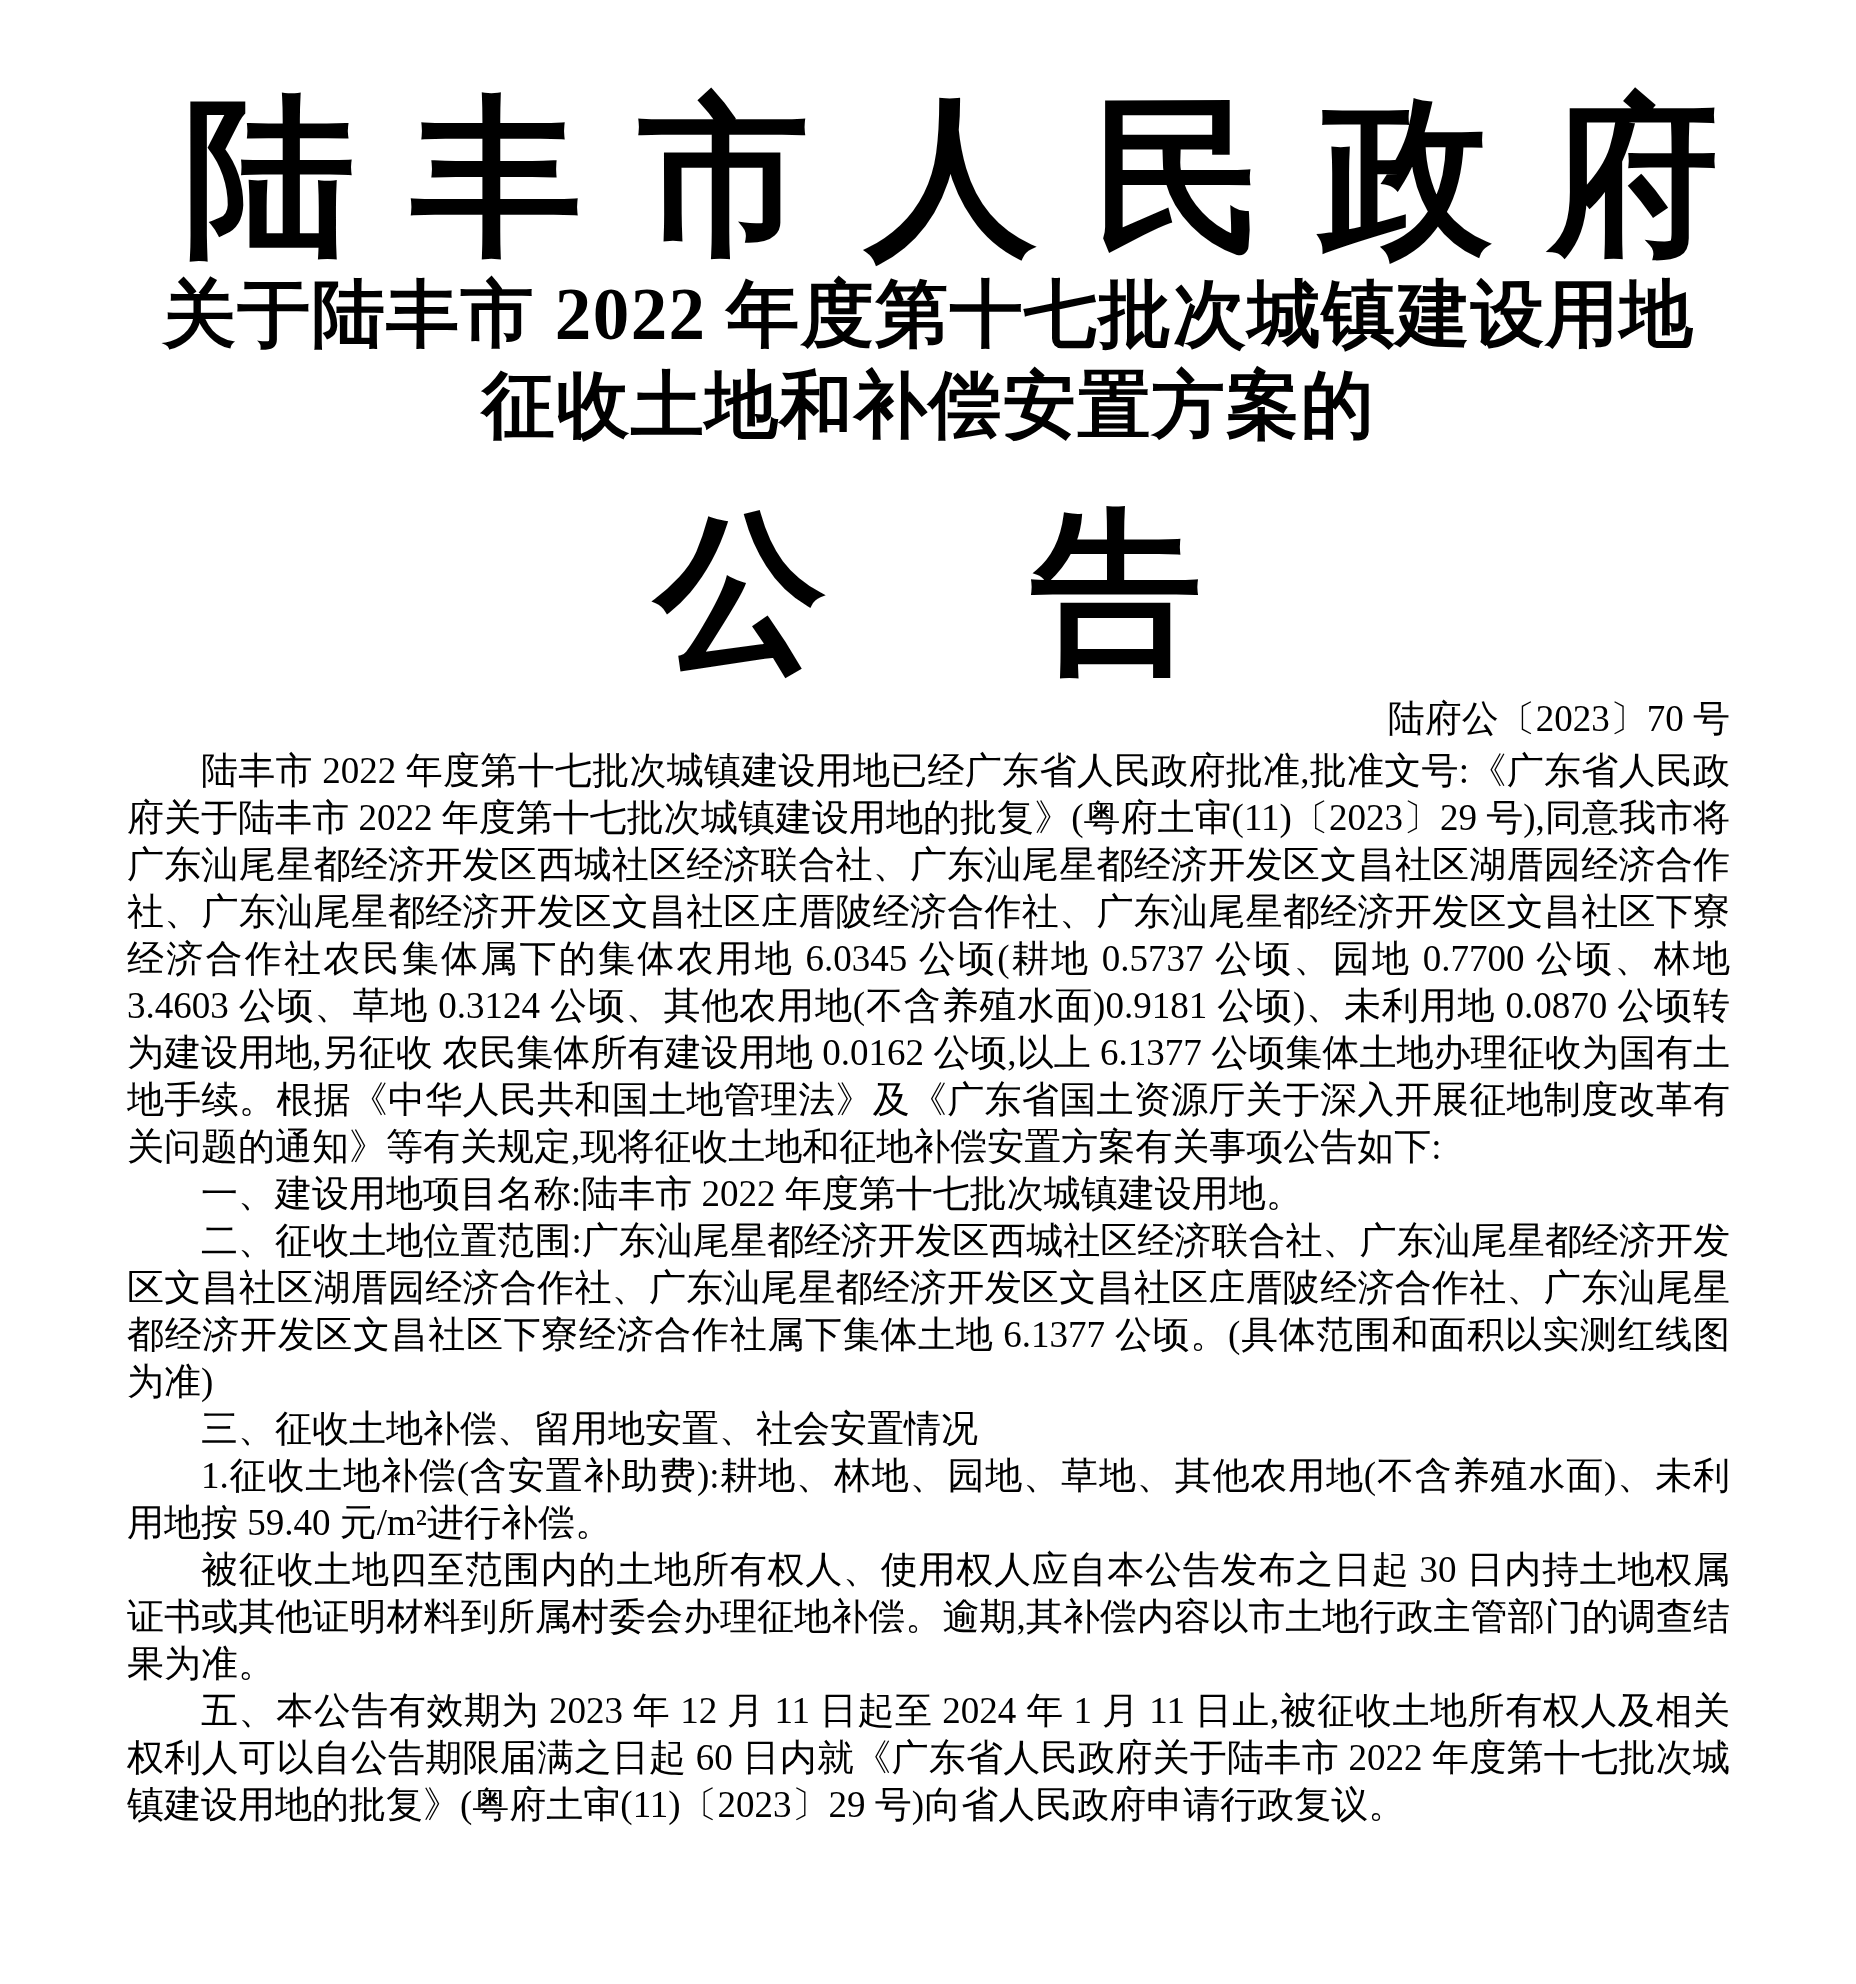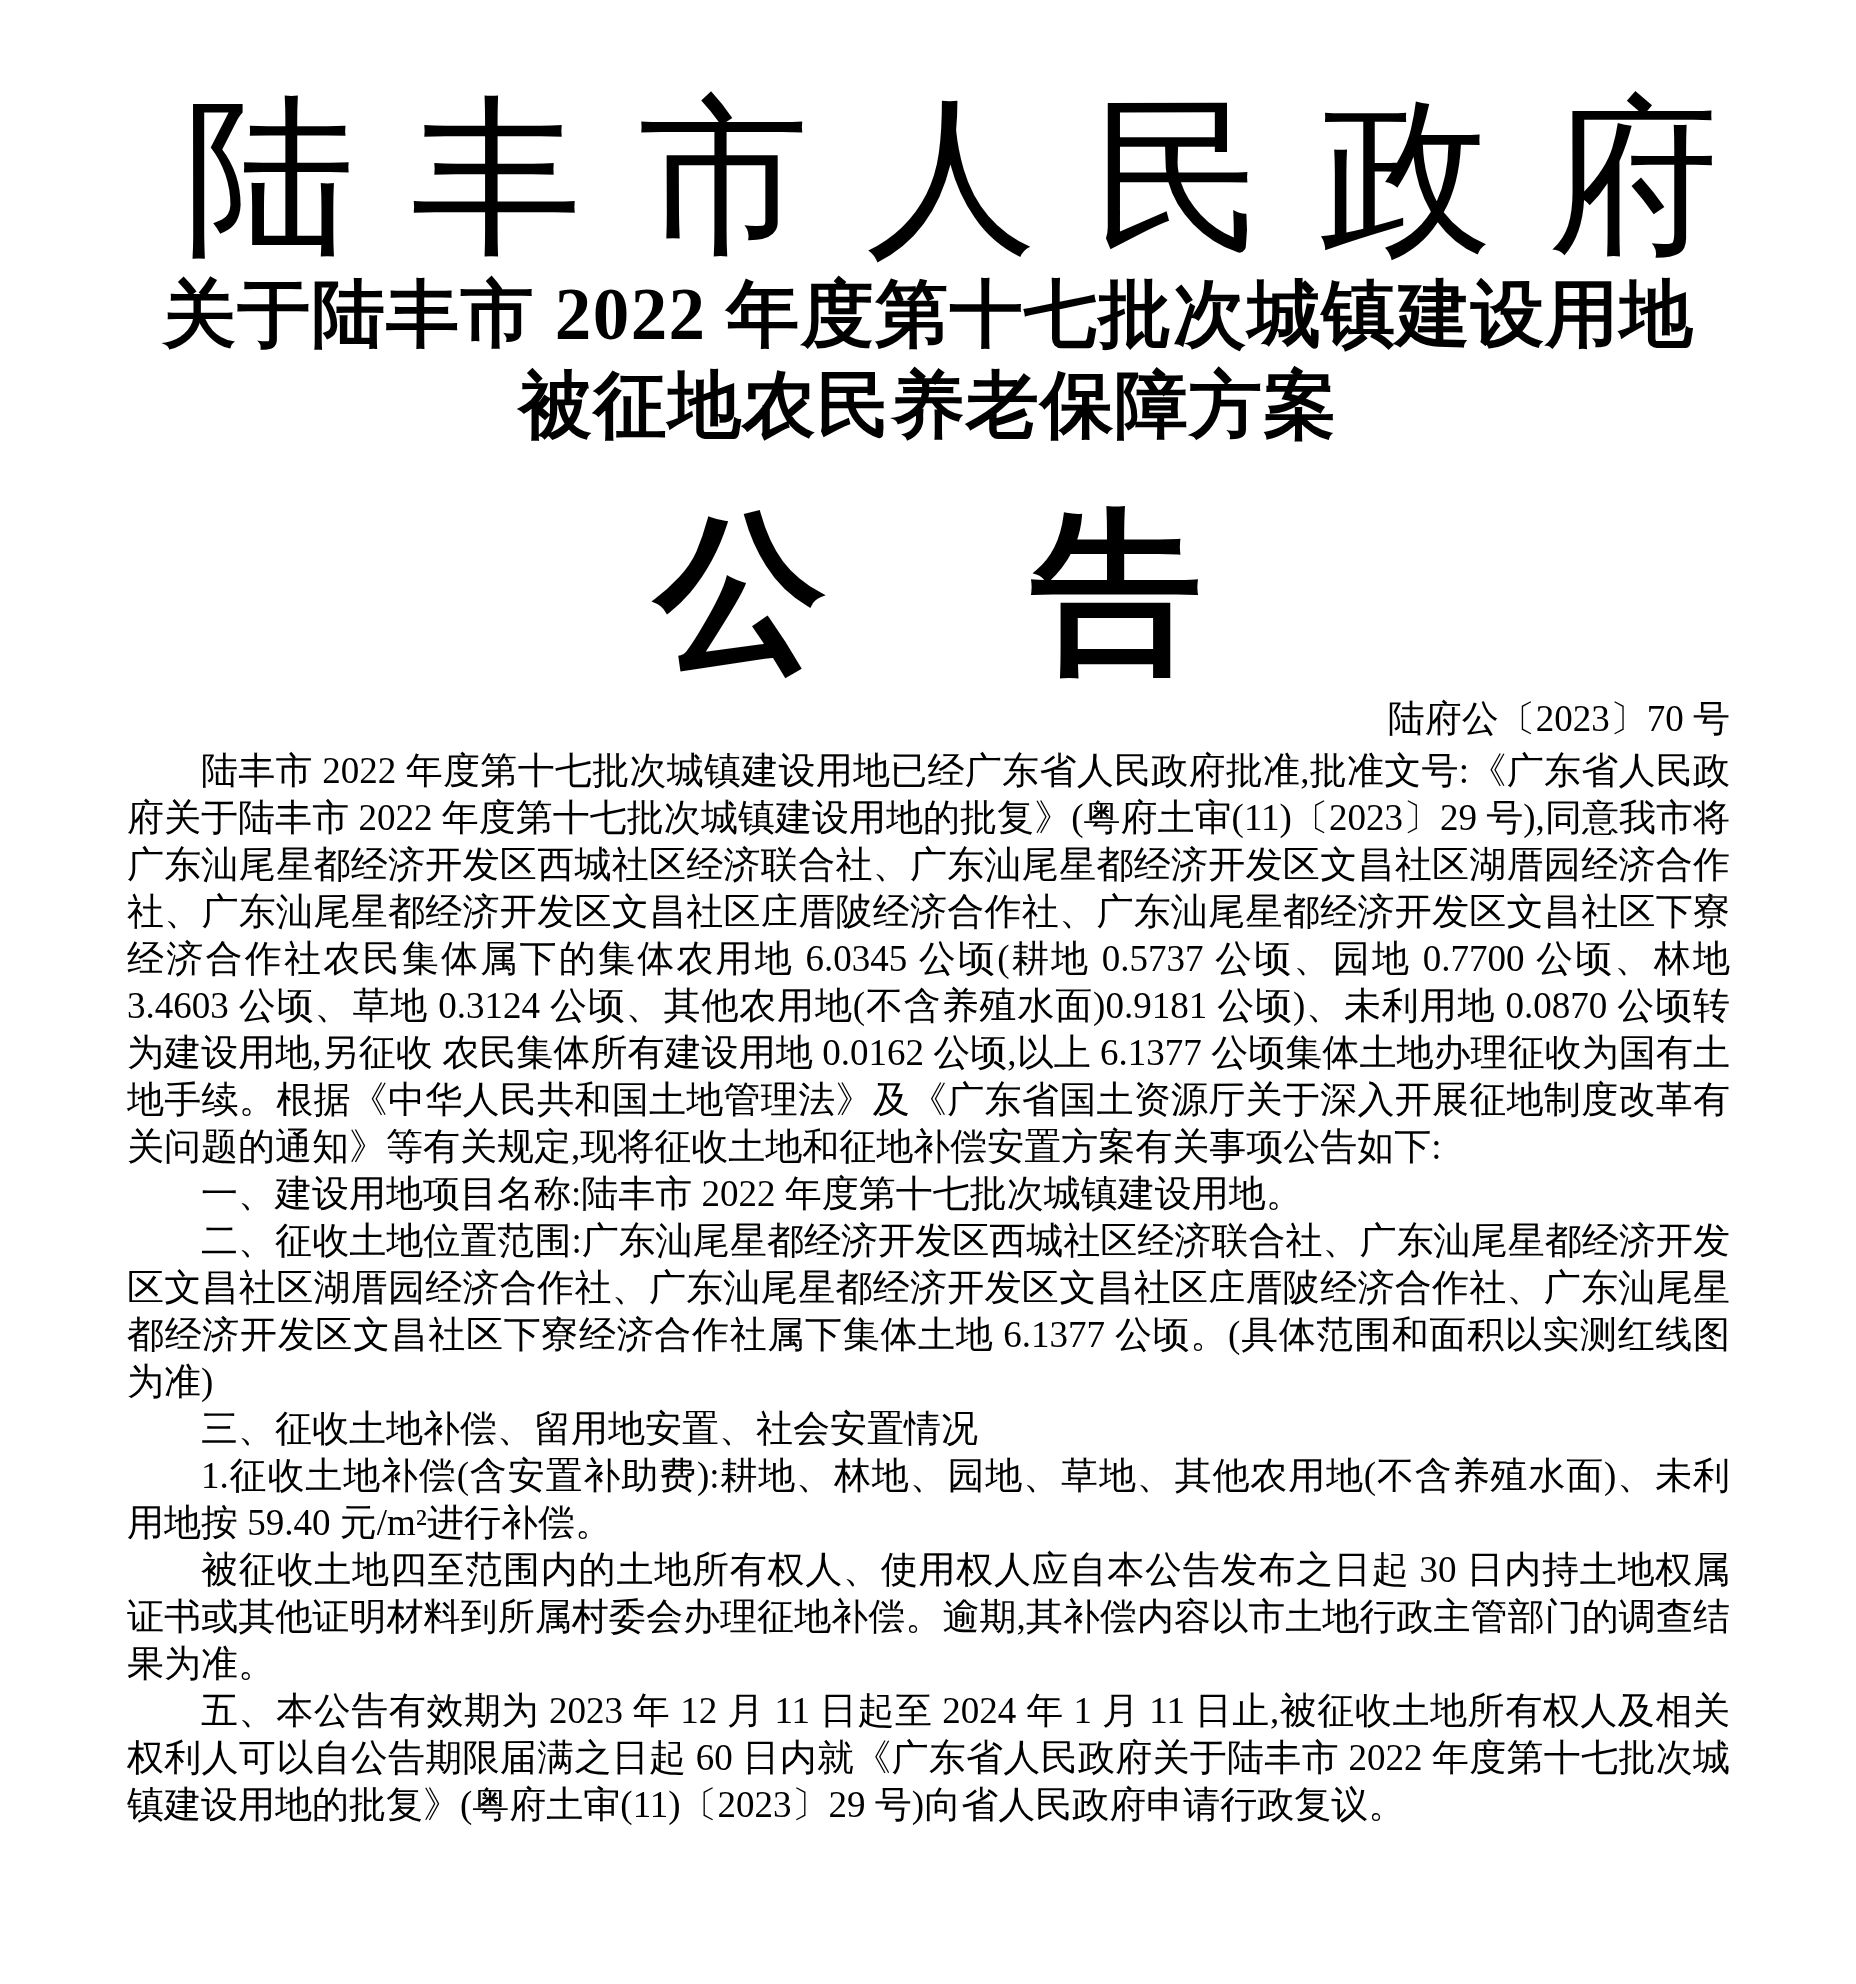--- a/index.html
+++ b/index.html
@@ -20,21 +20,21 @@
     font-family:"Liberation Serif","DejaVu Serif",serif;
     overflow:hidden;
   }
   .content{padding:0 127px;}
 
   
   .main-title{
     margin:89px 0 0;
     font-size:171px;
     line-height:1.05;
-    font-weight:400;
+    font-weight:700;
     text-align:center;
     letter-spacing:0.33em;
     text-indent:0.33em;
     white-space:nowrap;
   }
   .subtitle{
     font-size:73px;
     font-weight:900;
     line-height:1.25;
     text-align:center;
@@ -68,21 +68,21 @@
 </head>
 <body>
 
 <div class="page">
   <div class="content">
 
     <h1 class="main-title">陆丰市人民政府</h1>
 
     <div class="subtitle">
       <div>关于陆丰市 2022 年度第十七批次城镇建设用地</div>
-      <div>被征地农民养老保障方案</div>
+      <div>征收土地和补偿安置方案的</div>
     </div>
 
     <div class="gonggao">公　告</div>
 
     <div class="doc-number">陆府公〔2023〕70 号</div>
 
     <div class="doc-body">
       <p class="ind">陆丰市 2022 年度第十七批次城镇建设用地已经广东省人民政府批准,批准文号:《广东省人民政府关于陆丰市 2022 年度第十七批次城镇建设用地的批复》(粤府土审(11)〔2023〕29 号),同意我市将广东汕尾星都经济开发区西城社区经济联合社、广东汕尾星都经济开发区文昌社区湖厝园经济合作社、广东汕尾星都经济开发区文昌社区庄厝陂经济合作社、广东汕尾星都经济开发区文昌社区下寮经济合作社农民集体属下的集体农用地 6.0345 公顷(耕地 0.5737 公顷、园地 0.7700 公顷、林地 3.4603 公顷、草地 0.3124 公顷、其他农用地(不含养殖水面)0.9181 公顷)、未利用地 0.0870 公顷转为建设用地,另征收 农民集体所有建设用地 0.0162 公顷,以上 6.1377 公顷集体土地办理征收为国有土地手续。根据《中华人民共和国土地管理法》及《广东省国土资源厅关于深入开展征地制度改革有关问题的通知》等有关规定,现将征收土地和征地补偿安置方案有关事项公告如下:</p>
       <p class="ind">一、建设用地项目名称:陆丰市 2022 年度第十七批次城镇建设用地。</p>
       <p class="ind">二、征收土地位置范围:广东汕尾星都经济开发区西城社区经济联合社、广东汕尾星都经济开发区文昌社区湖厝园经济合作社、广东汕尾星都经济开发区文昌社区庄厝陂经济合作社、广东汕尾星都经济开发区文昌社区下寮经济合作社属下集体土地 6.1377 公顷。(具体范围和面积以实测红线图为准)</p>

